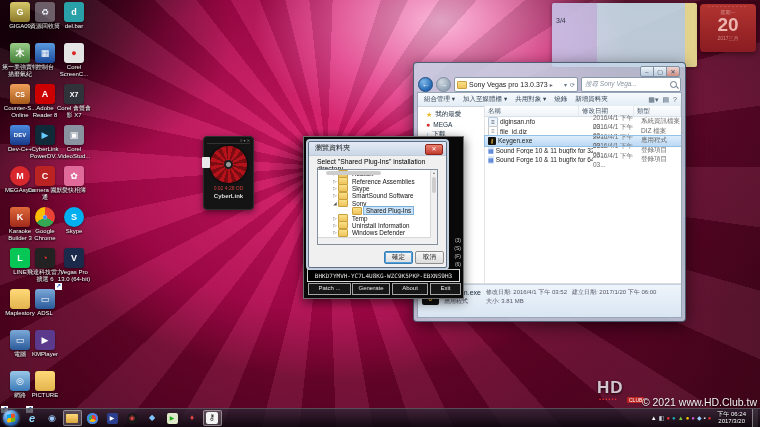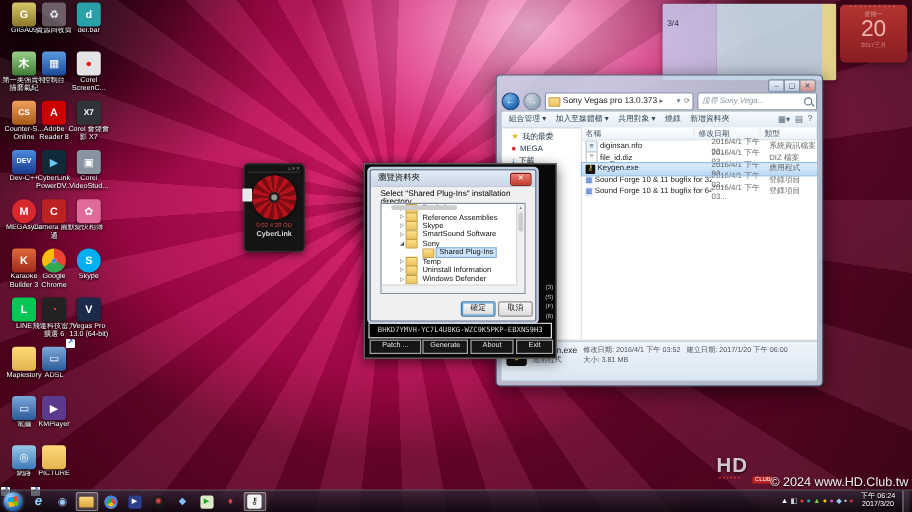--- a/index.html
+++ b/index.html
@@ -31,21 +31,21 @@
   #notes{left:552px;top:3px;width:145px;height:64px;display:flex;border-radius:2px;overflow:hidden;
     box-shadow:0 1px 4px rgba(0,0,0,.35);}
   #notes .n1{width:45px;background:rgba(200,198,234,.88);}
   #notes .n2{flex:1;background:rgba(206,233,245,.86);}
   #notes .n3{width:12px;background:rgba(238,226,148,.93);}
   #notes .pg{font-size:7px;color:#334;padding:14px 0 0 4px;}
   #cal{left:700px;top:4px;width:56px;height:48px;border-radius:4px;text-align:center;
     background:linear-gradient(#b23430,#8a1c21);box-shadow:0 2px 5px rgba(0,0,0,.4);}
   #cal .dots{font-size:6px;line-height:5px;letter-spacing:2px;color:rgba(255,235,235,.85);}
   #cal .wd{font-size:5px;color:#dc9a96;line-height:6px;}
-  #cal .day{font-size:19px;line-height:20px;color:#efb3af;font-weight:normal;}
+  #cal .day{font-size:19px;line-height:20px;color:#efb3af;font-weight:bold;}
   #cal .mo{font-size:5px;color:#d08884;line-height:7px;}
   #player{left:203px;top:136px;width:49px;height:72px;background:#141414;border:1px solid #2e2e2e;
     border-radius:4px;box-shadow:0 2px 6px rgba(0,0,0,.5);}
   #player .pbar{height:5px;margin:1px 3px;border-bottom:1px solid #333;color:#888;font-size:4px;line-height:5px;text-align:right;}
   #player .disc{position:absolute;left:6px;top:9px;width:37px;height:37px;border-radius:50%;
     background:repeating-conic-gradient(#b5121c 0 14deg, #7c0b12 14deg 28deg);box-shadow:0 0 3px #000;}
   #player .disc:after{content:"";position:absolute;left:14px;top:14px;width:9px;height:9px;border-radius:50%;
     background:radial-gradient(circle,#999 0 2px,#1c1c1c 3px);}
   #player .tab{position:absolute;left:-2px;top:20px;width:8px;height:11px;background:#e8e8e8;border-radius:1px;}
   #player .ptime{position:absolute;left:0;top:48px;width:100%;text-align:center;font-size:5px;color:#d04040;}
@@ -531,21 +531,21 @@
     </div>
     <div class="dlgbtn focus" style="left:75px">確定</div>
     <div class="dlgbtn" style="left:106px">取消</div>
   </div>
 
   <div id="hdlogo" class="abs">
     <span class="hd">HD</span>
     <span class="dots">••••••</span>
     <span class="club">CLUB</span>
   </div>
-  <div id="wmtext" class="abs">© 2024 www.HD.Club.tw</div>
+  <div id="wmtext" class="abs">© 2021 www.HD.Club.tw</div>
 
   <div id="taskbar" class="abs">
     <div id="orb">
         <i></i>
       </div>
     <div style="display:flex">
 
     <div class="titem">
           <span class="tbg" style="color:#8fd8ff;font-style:italic;font-weight:bold;font-size:11px">e</span>
         </div>

